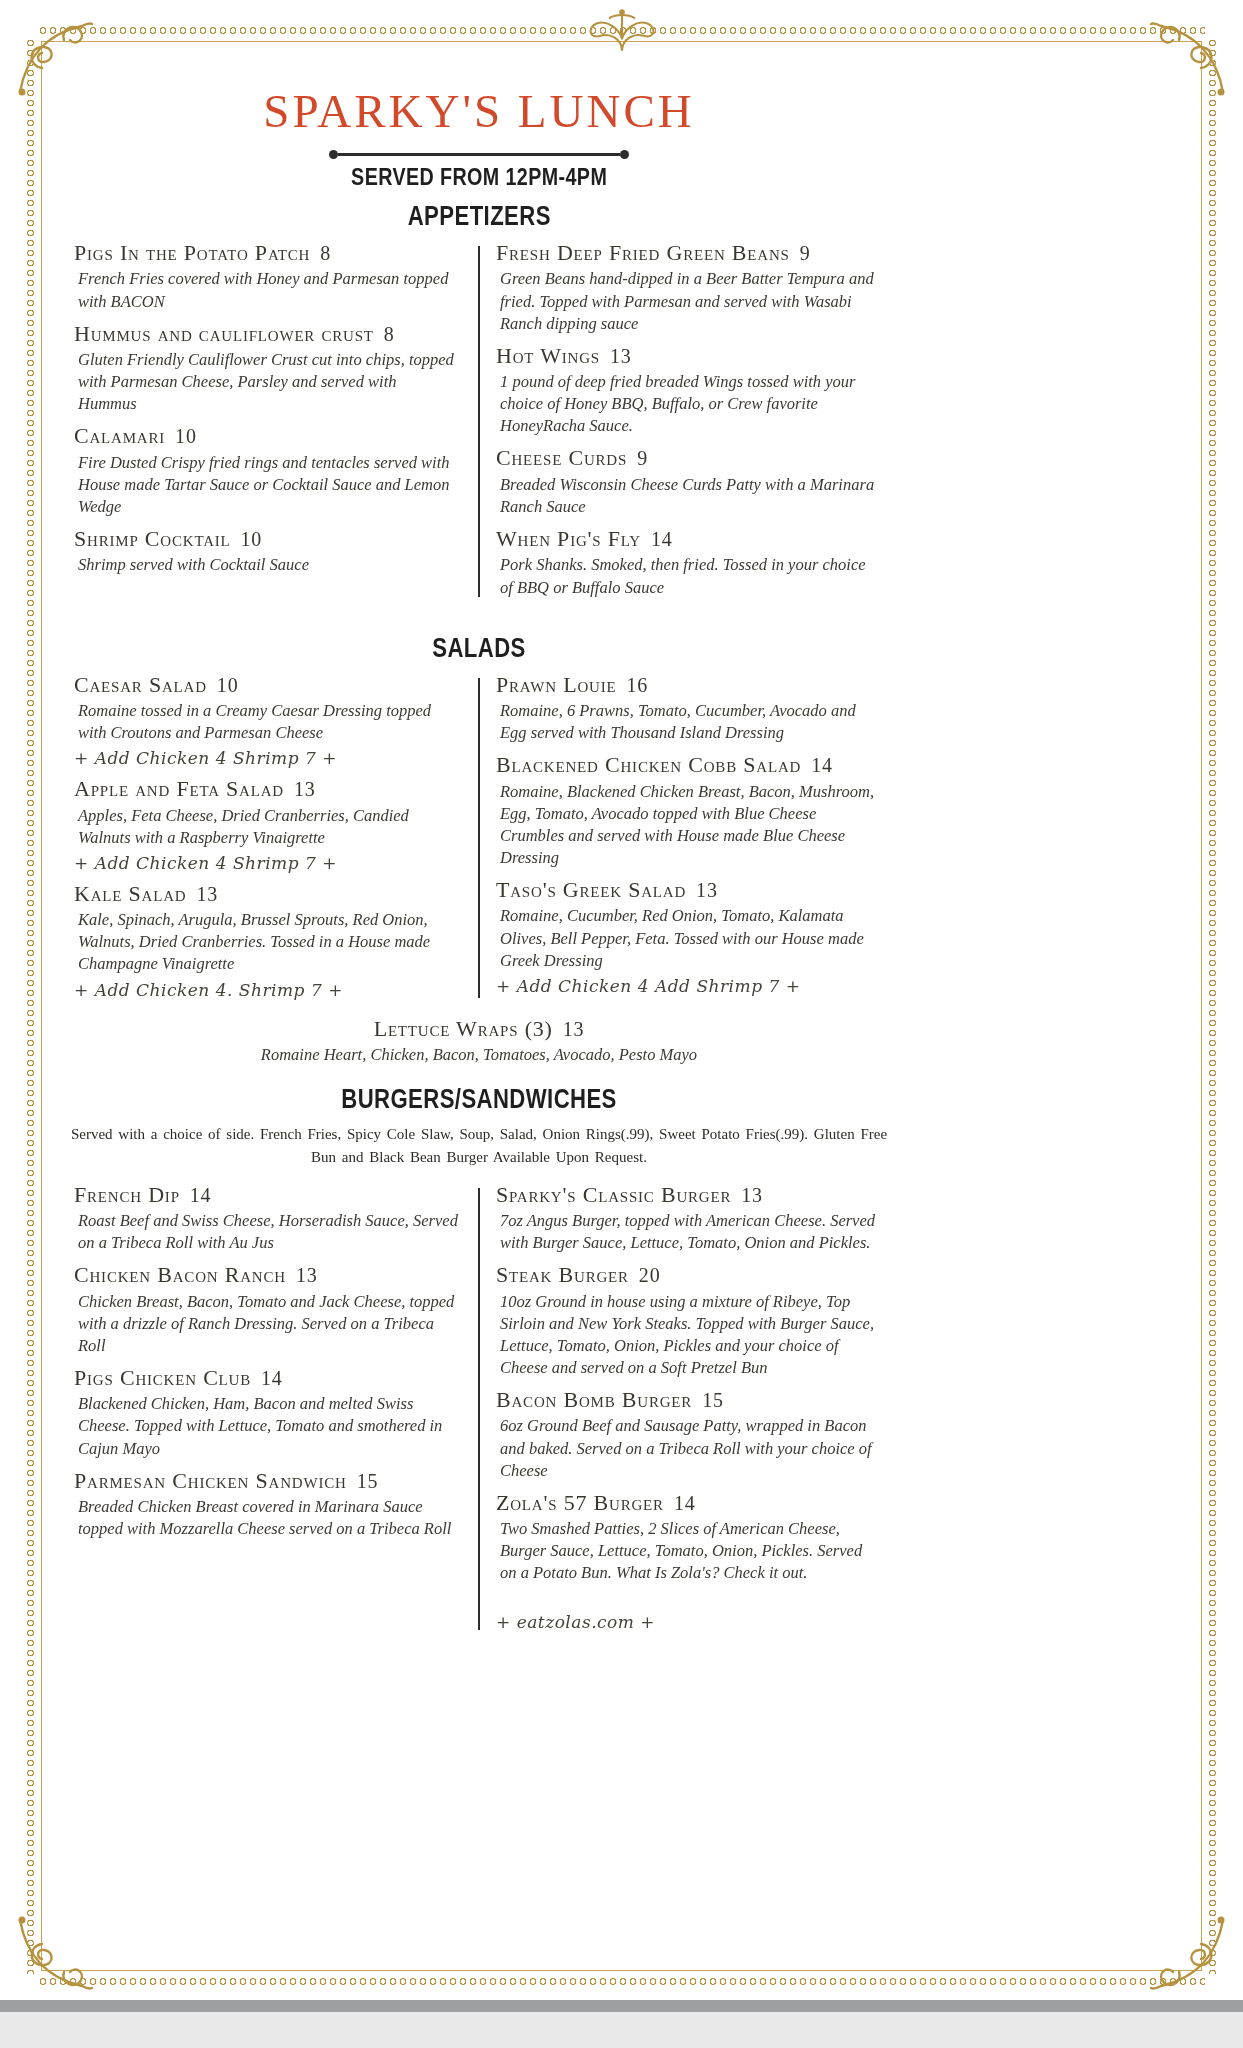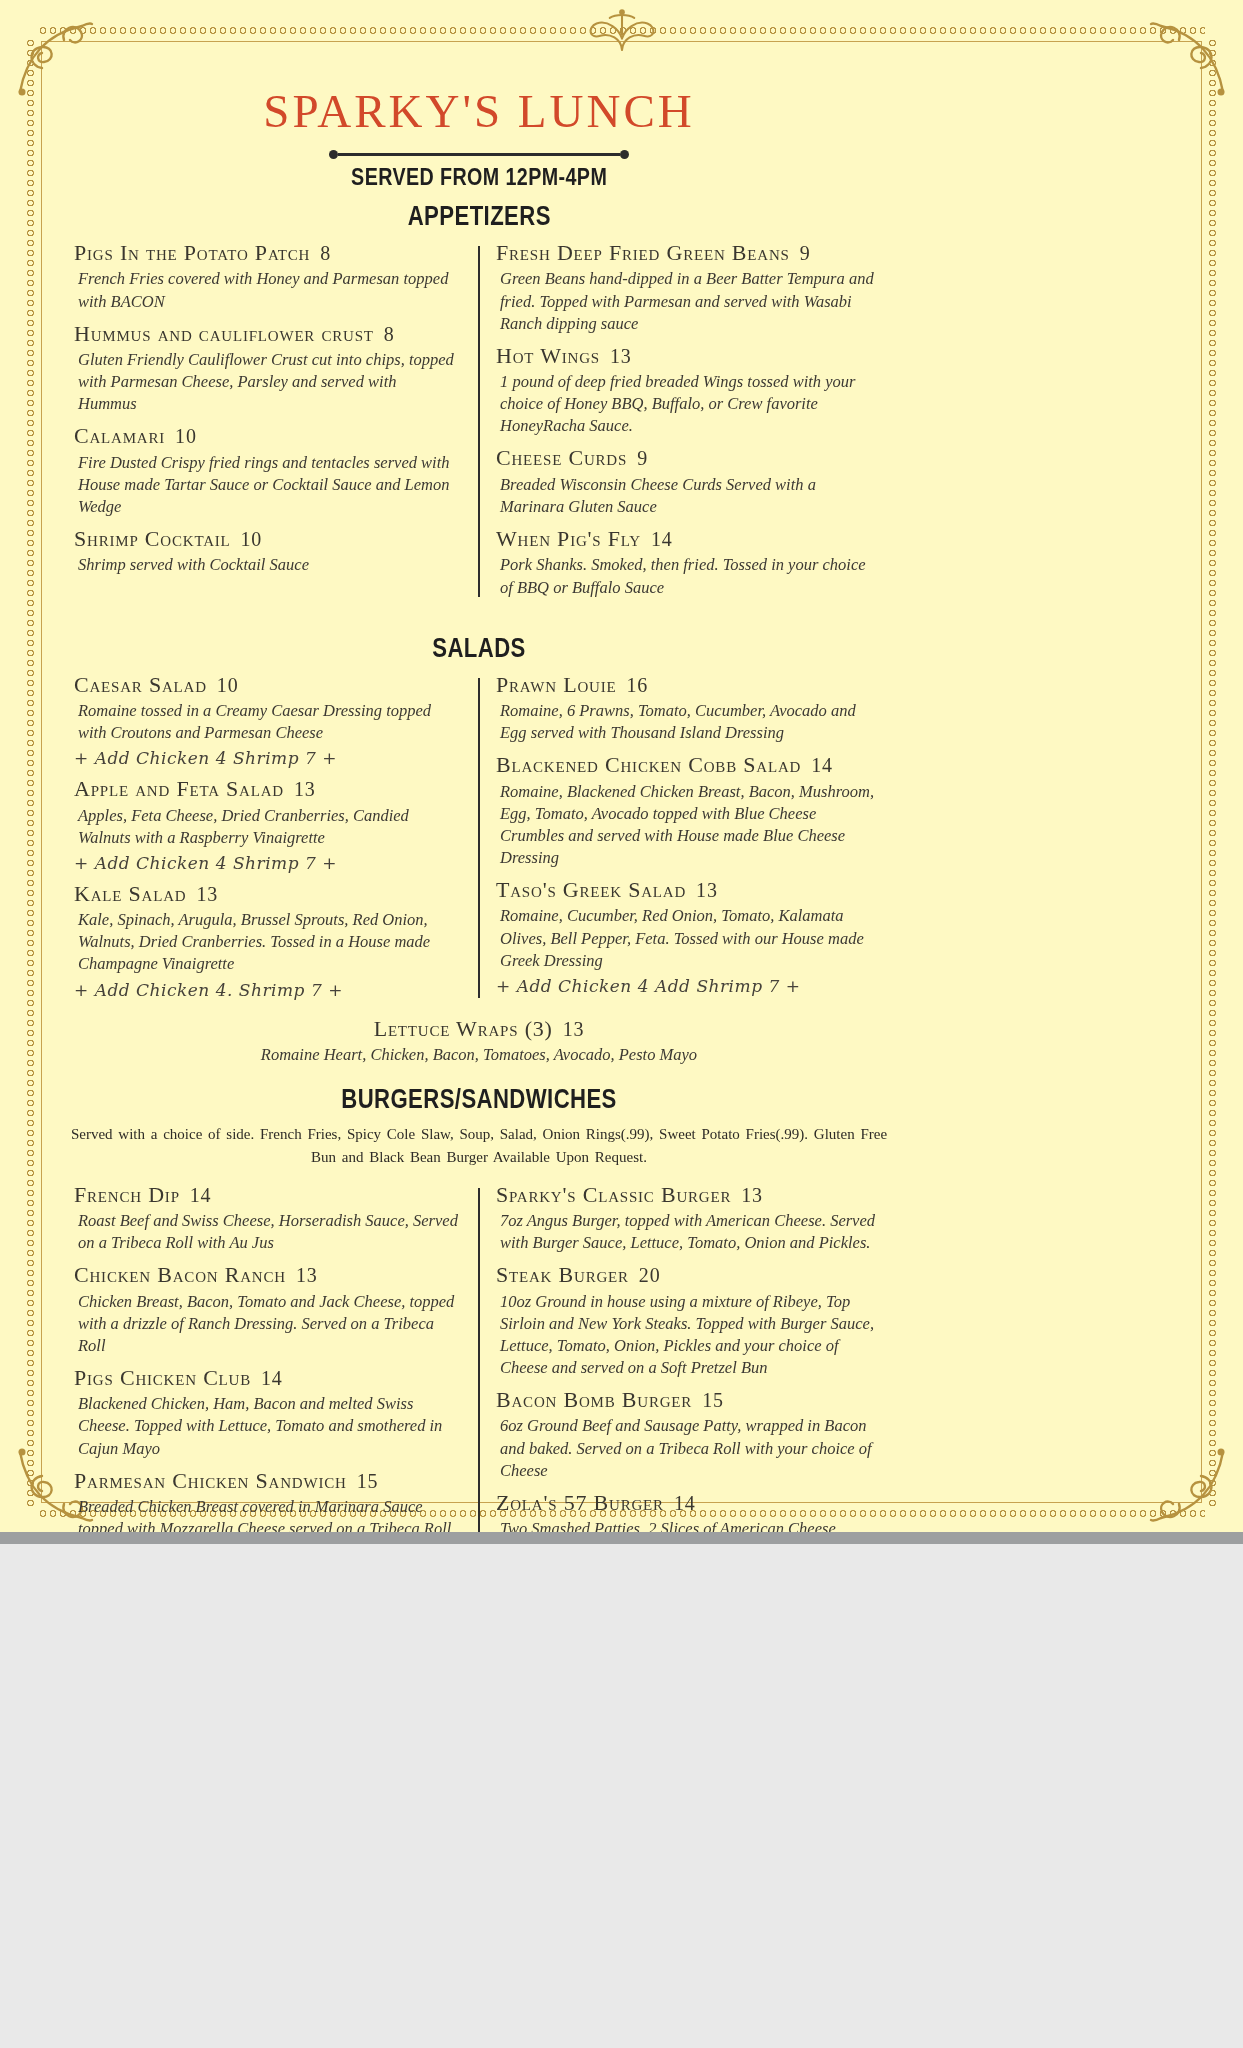--- a/index.html
+++ b/index.html
@@ -1,18 +1,18 @@
 <!DOCTYPE html>
 <html style="--red: #d2492a; --gold: #b6923f; --ink: #2e2c29;"><head>
 <meta charset="utf-8">
 <style>
   :root { --red:#d2492a; --gold:#b6923f; --ink:#2e2c29; }
   * { margin:0; padding:0; box-sizing:border-box; }
   body { background:#e9e9e9; font-family:"Liberation Serif", serif; }
-  .page { position:relative; width:1243px; height:1544px; margin:0 auto; background:#fef9c3; color:var(--ink); overflow:hidden; }
+  .page { position:relative; width:1243px; height:2012px; margin:0 auto; background:#ffffff; color:var(--ink); overflow:hidden; }
 
   
   .frame { position:absolute; inset:24px; pointer-events:none; }
   .band { position:absolute; }
   .band.top, .band.bottom { left:14px; right:14px; height:13px;
     background-image:radial-gradient(circle at 5px 6.5px, transparent 2.1px, var(--gold) 2.2px, var(--gold) 3.3px, transparent 3.5px);
     background-size:10px 13px; background-repeat:repeat-x; }
   .band.top { top:0; } .band.bottom { bottom:0; }
   .band.left, .band.right { top:14px; bottom:14px; width:13px;
     background-image:radial-gradient(circle at 6.5px 5px, transparent 2.1px, var(--gold) 2.2px, var(--gold) 3.3px, transparent 3.5px);
@@ -168,21 +168,21 @@
         <div class="item">
           <div class="item-head"><span class="item-name">Fresh Deep Fried Green Beans</span><span class="item-price">9</span></div>
           <div class="item-desc">Green Beans hand-dipped in a Beer Batter Tempura and fried. Topped with Parmesan and served with Wasabi Ranch dipping sauce</div>
         </div>
         <div class="item">
           <div class="item-head"><span class="item-name">Hot Wings</span><span class="item-price">13</span></div>
           <div class="item-desc">1 pound of deep fried breaded Wings tossed with your choice of Honey BBQ, Buffalo, or Crew favorite HoneyRacha Sauce.</div>
         </div>
         <div class="item">
           <div class="item-head"><span class="item-name">Cheese Curds</span><span class="item-price">9</span></div>
-          <div class="item-desc">Breaded Wisconsin Cheese Curds Served with a Marinara Gluten Sauce</div>
+          <div class="item-desc">Breaded Wisconsin Cheese Curds Patty with a Marinara Ranch Sauce</div>
         </div>
         <div class="item">
           <div class="item-head"><span class="item-name">When Pig's Fly</span><span class="item-price">14</span></div>
           <div class="item-desc">Pork Shanks. Smoked, then fried. Tossed in your choice of BBQ or Buffalo Sauce</div>
         </div>
       </div>
     </div>
 
     <h2 class="section-header sans salads-gap">
       <span class="condensed">SALADS</span>

